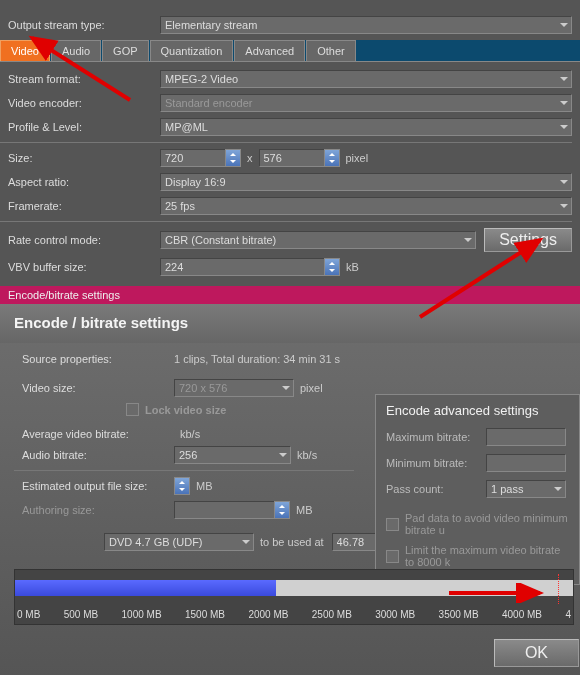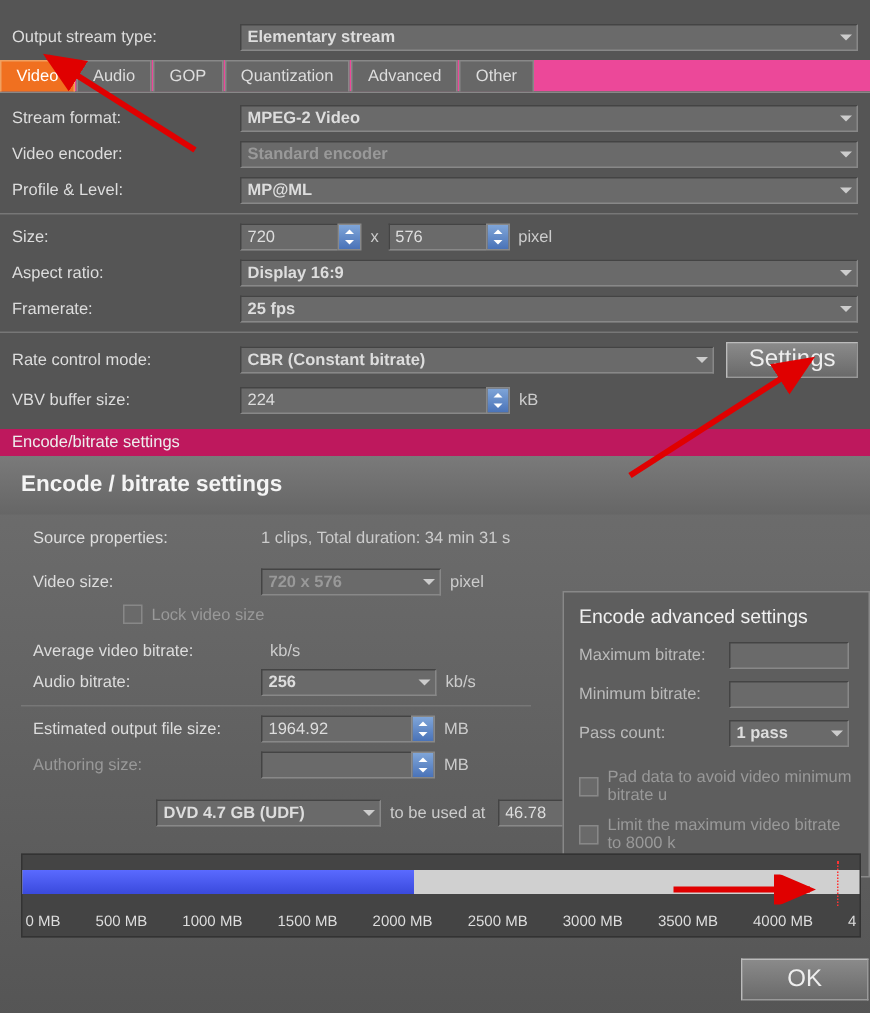--- a/index.html
+++ b/index.html
@@ -1,31 +1,31 @@
 <!DOCTYPE html>
 <html><head>
 <meta charset="utf-8">
 <style>
 * { box-sizing: border-box; margin: 0; padding: 0; }
 body { font-family: Tahoma, Arial, sans-serif; font-size: 11px; background: #555; color: #ccc; width: 580px; height: 675px; overflow: hidden; position: relative; }
 .row { display: flex; align-items: center; margin-bottom: 6px; }
 .lbl { width: 160px; padding-left: 8px; color: #ddd; }
 .lbl.sm { width: 160px; }
 .field-text { height: 18px; background: #6a6a6a; border: 1px solid #888; border-top-color:#444; border-left-color:#444; color: #ddd; padding: 0 4px; font-size: 11px; }
-.dropdown { position: relative; height: 18px; background: #6a6a6a; border: 1px solid #888; border-top-color:#444; border-left-color:#444; color: #ddd; padding: 0 4px; line-height: 16px; font-size: 11px; flex: 1; font-weight: bold; }
+.dropdown { position: relative; height: 18px; background: #6a6a6a; border: 1px solid #888; border-top-color:#444; border-left-color:#444; color: #ddd; padding: 0 4px; line-height: 16px; font-size: 11px; flex: 1; }
 .dropdown::after { content: ""; position: absolute; right: 3px; top: 6px; border: 4px solid transparent; border-top-color: #ccc; }
 .spin { display: flex; height: 18px; }
 .spin input { width: 65px; height: 18px; background: #6a6a6a; border: 1px solid #888; border-top-color:#444; border-left-color:#444; border-right:none; color: #ddd; padding: 0 4px; font-size: 11px; }
 .spin .btns { display: flex; flex-direction: column; width: 16px; background: linear-gradient(#7fa5d8,#4a73b8); border: 1px solid #888; }
 .spin .btns div { flex: 1; display:flex; align-items:center; justify-content:center; }
 .spin .btns div::before { content:""; border:3px solid transparent; }
 .spin .btns .up::before { border-bottom-color:#fff; margin-bottom:2px; }
 .spin .btns .dn::before { border-top-color:#fff; margin-top:2px; }
 .unit { margin-left: 6px; color: #ccc; }
-.tabs { display: flex; background: #ec4899; margin-top:4px; }
+.tabs { display: flex; background: #0c4a6e; margin-top:4px; }
 .tab { padding: 4px 10px; background: #676767; color: #ddd; border: 1px solid #888; border-bottom: none; margin-right: 1px; cursor: pointer; font-size:11px; }
 .tab.active { background: #f07020; color: #fff; border-color: #f0a060; }
 .panel { background: #555; padding: 8px 8px 4px 0; border-top: 1px solid #888; }
 .hr { height: 1px; background: #777; margin: 6px 0; }
 .btn { background: linear-gradient(#8a8a8a,#6a6a6a); border: 1px solid #999; border-top-color:#bbb; border-left-color:#bbb; color: #eee; padding: 2px 14px; font-size: 16px; cursor: pointer; }
 .section-title { background: #be185d; color: #eee; padding: 3px 8px; font-size: 11px; }
 .dialog { background: linear-gradient(#6e6e6e,#555); position: relative; }
 .dialog-header { padding: 10px 14px 12px 14px; font-size: 15px; font-weight: bold; color: #f4f4f4; background: linear-gradient(#7a7a7a,#666); }
 .enc-body { padding: 10px 6px 6px 14px; }
 .enc-right { position: absolute; right: 0; top: 90px; width: 205px; background: #5e5e5e; border: 1px solid #888; padding: 8px 10px; }
@@ -141,39 +141,38 @@
     <div class="row">
         <div class="lbl sm">Source properties:</div>
         <div>1 clips,  Total duration: 34 min 31 s</div>
       </div>
     <div style="height:8px;"></div>
     <div class="row">
       <div class="lbl sm">Video size:</div>
       <div class="dropdown disabled" style="flex:0 0 120px;">720 x 576</div>
       <span class="unit">pixel</span>
     </div>
-    <div class="row" style="margin-left:68px;">
+    <div class="row" style="margin-left:112px;font-weight:bold;">
       <span class="check"></span>
       <span class="disabled">Lock video size</span>
     </div>
     <div style="height:6px;"></div>
     <div class="row white-input">
       <div class="lbl sm">Average video bitrate:</div>
       <span class="unit">kb/s</span>
     </div>
     <div class="row">
       <div class="lbl sm">Audio bitrate:</div>
       <div class="dropdown" style="flex:0 0 117px;">256</div>
       <span class="unit">kb/s</span>
     </div>
     <div class="hr" style="margin-right:220px;"></div>
     <div class="row">
       <div class="lbl sm">Estimated output file size:</div>
       <div class="spin">
-          <input style="width: 100px;" value="1964.92">
           <div class="btns">
             <div class="up"></div>
             <div class="dn"></div>
           </div>
         </div>
       <span class="unit">MB</span>
     </div>
     <div class="row">
       <div class="lbl sm disabled">Authoring size:</div>
       <div class="spin">

